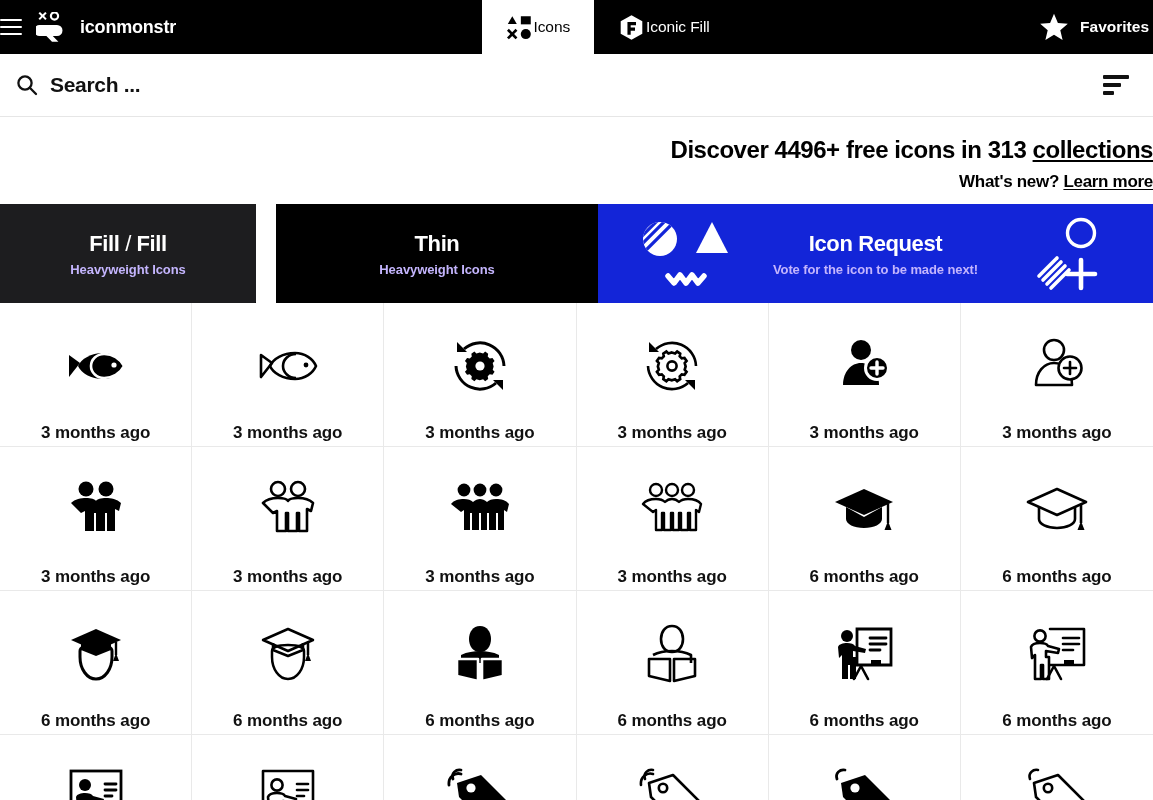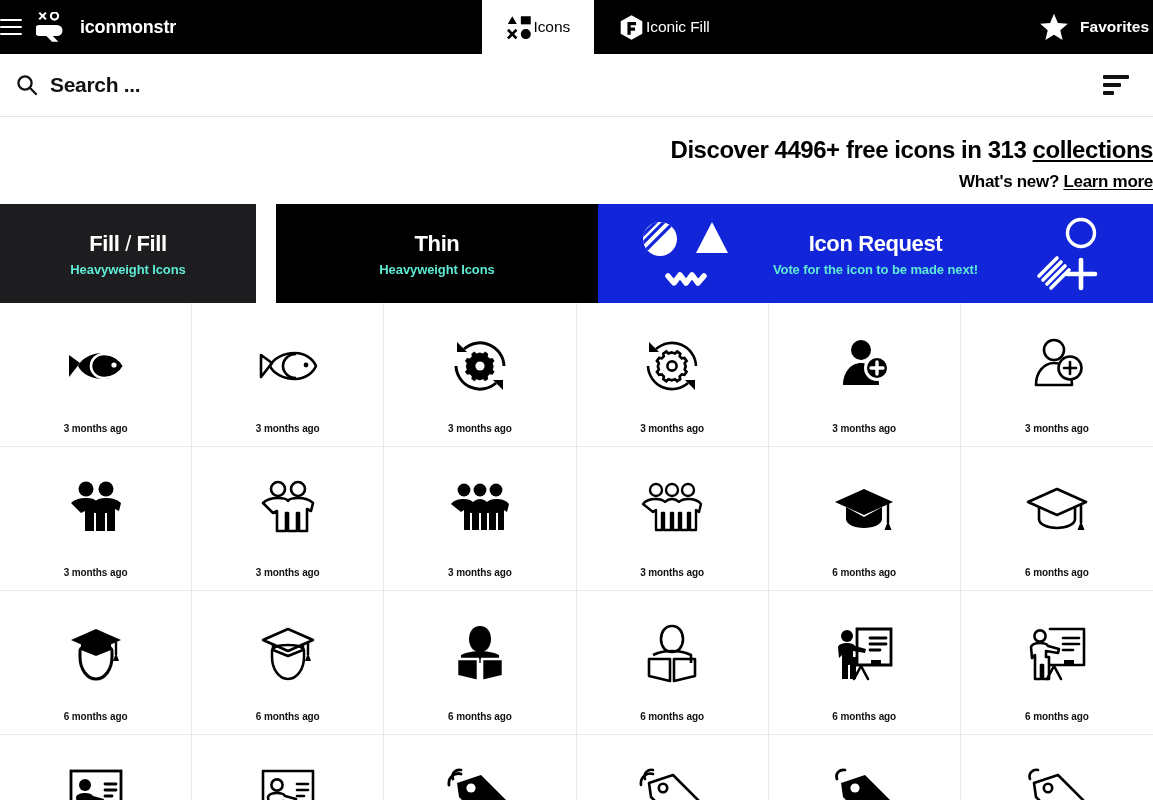--- a/index.html
+++ b/index.html
@@ -96,21 +96,21 @@
     content: ""; position: absolute; top: 0; right: -47px;
     width: 48px; height: 100%;
     background: #000000;
     clip-path: polygon(100% 0, 0 100%, 100% 100%);
   }
   .banner-thin { position: relative; z-index: 2; }
   .banner-req { flex: 1; background: #1325d8; position: relative; }
   .banner-inner { text-align: center; position: relative; z-index: 3; }
   .banner-h { color: #fff; font-size: 22px; font-weight: 700; letter-spacing: -0.4px; line-height: 1.15; }
   .banner-h .slash { font-weight: 400; }
-  .banner-p { color: #5eead4; font-size: 13px; font-weight: 700; letter-spacing: -0.1px; margin-top: 6px; }
+  .banner-p { color: #c4b5fd; font-size: 13px; font-weight: 700; letter-spacing: -0.1px; margin-top: 6px; }
   .deco { position: absolute; pointer-events: none; }
   .deco-left { left: 42px; top: 16px; width: 106px; height: 72px; }
   .deco-right { right: 28px; top: 12px; width: 92px; height: 76px; }
 
   
   .grid {
     display: grid;
     grid-template-columns: repeat(6, 1fr);
     width: 100%;
     height: 500px;
@@ -123,21 +123,21 @@
     align-items: center; justify-content: flex-start;
     padding-top: 30px;
     background: #fff;
     cursor: pointer;
     overflow: hidden;
   }
   .cell:nth-child(6n) { border-right: 0; }
   .cell .glyph { width: 66px; height: 66px; display: block; }
   .cell .stamp {
     margin-top: 24px;
-    font-size: 10px; font-weight: 700; color: #111;
+    font-size: 17px; font-weight: 700; color: #111;
     letter-spacing: -0.1px;
   }
 </style>
 </head>
 <body>
 
 <div class="topnav">
   <div class="nav-left">
     <div class="hamburger">
       <span></span>

